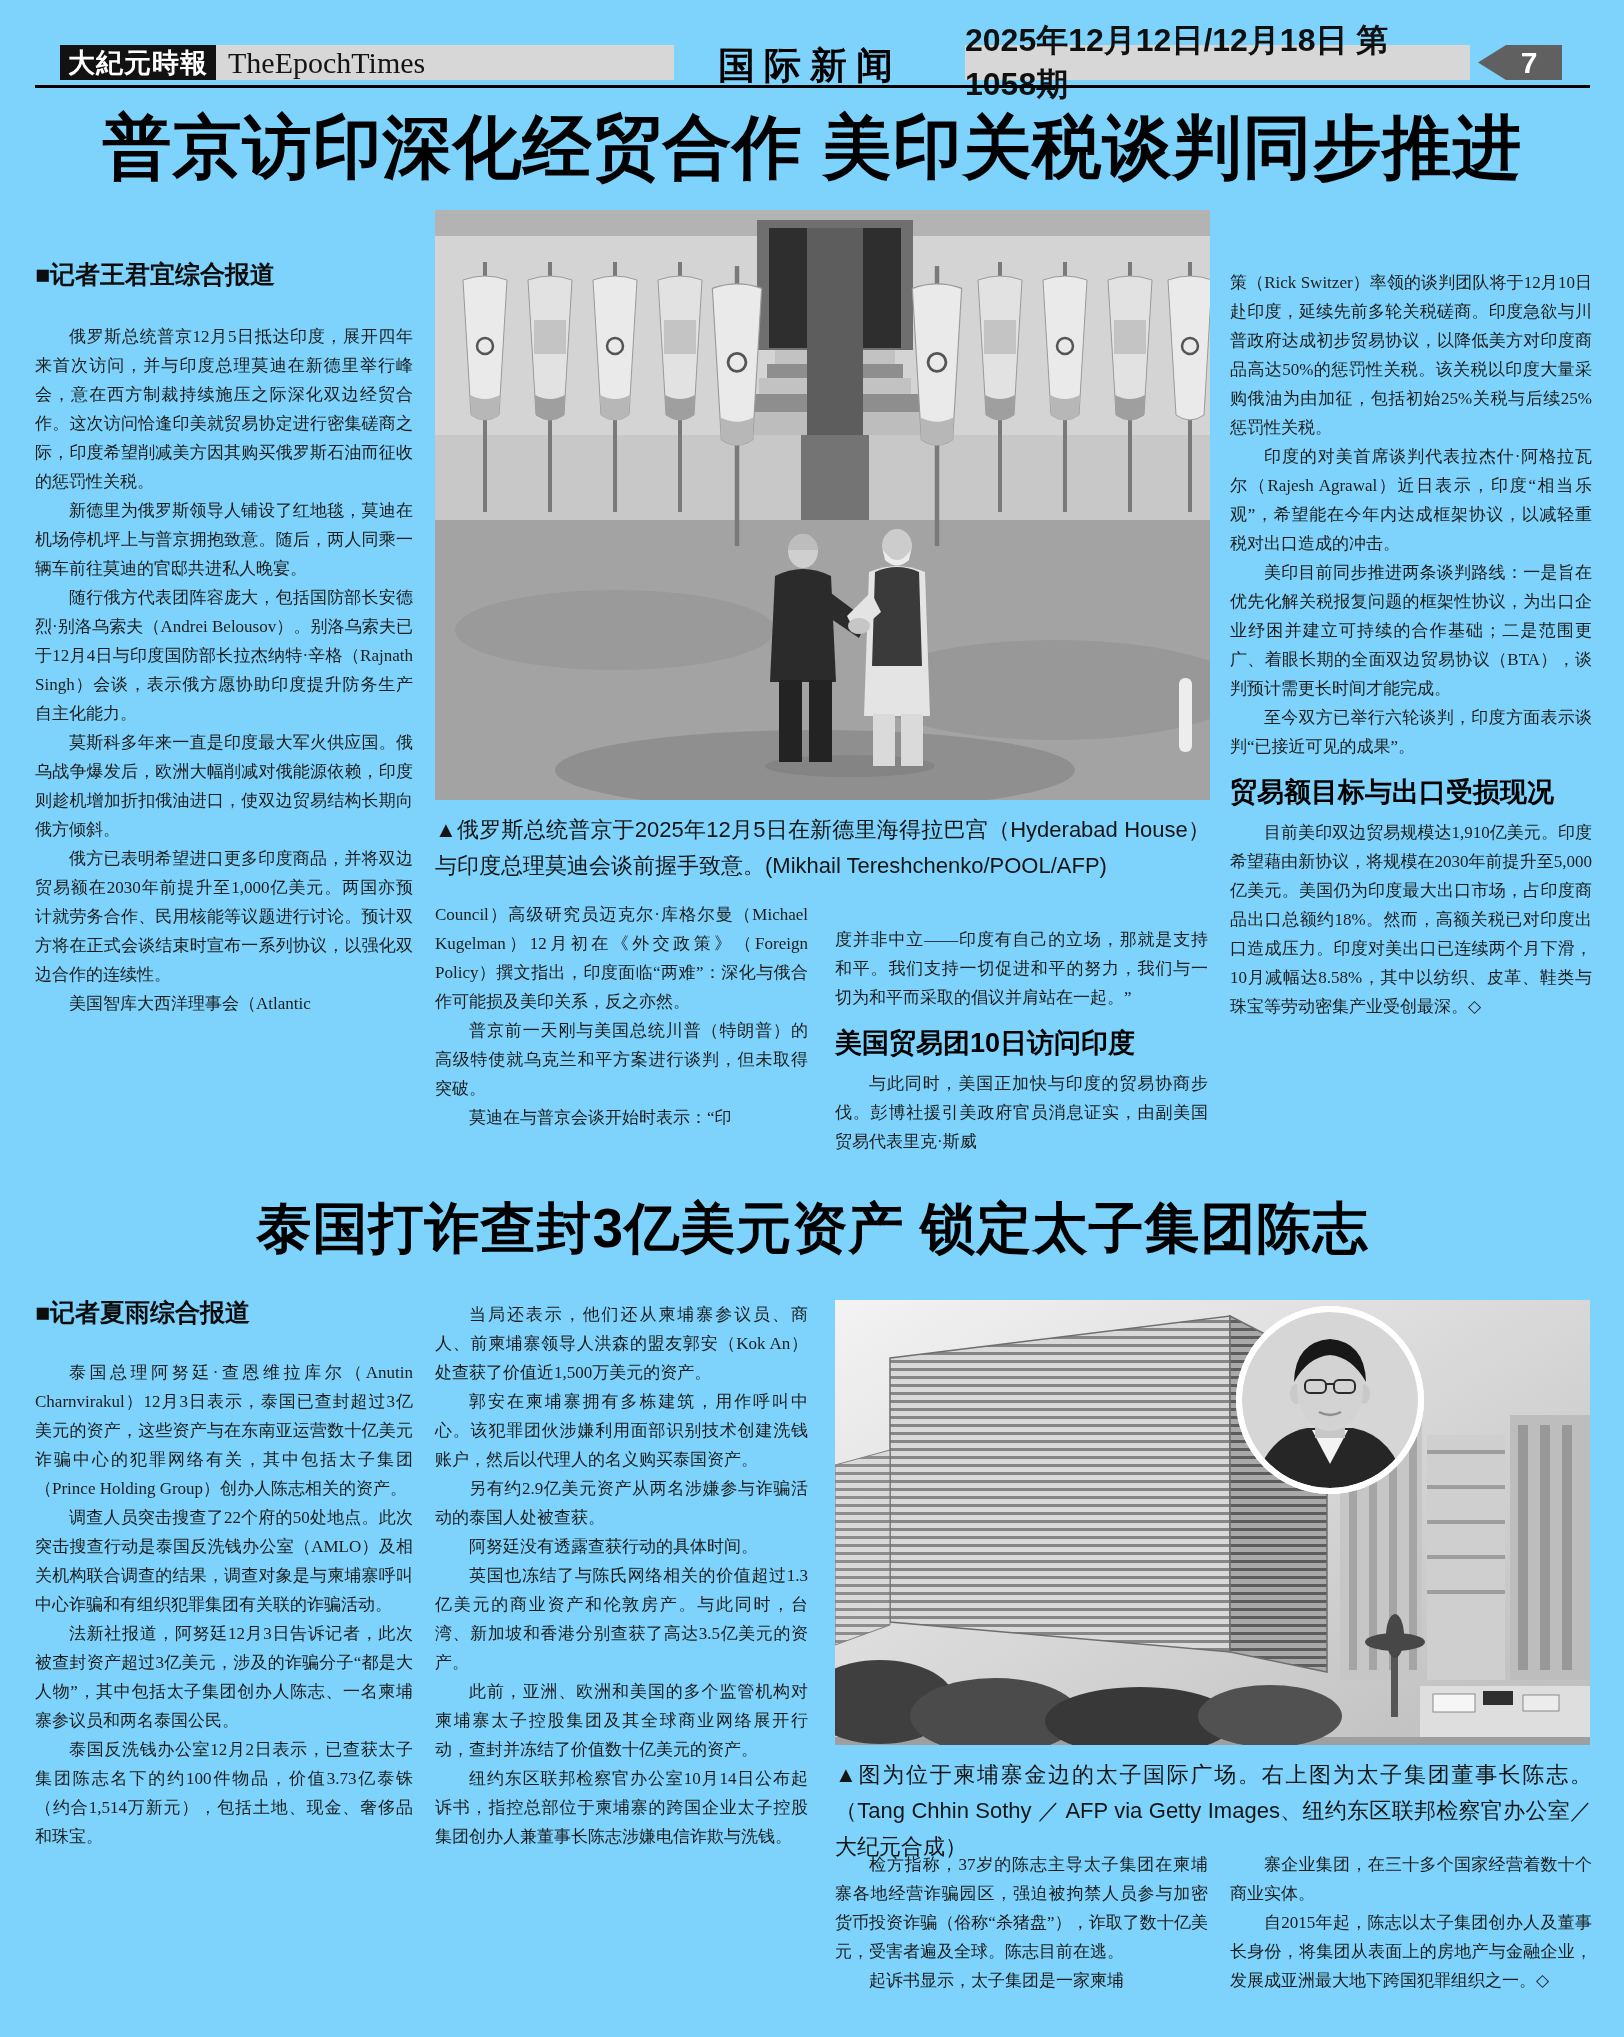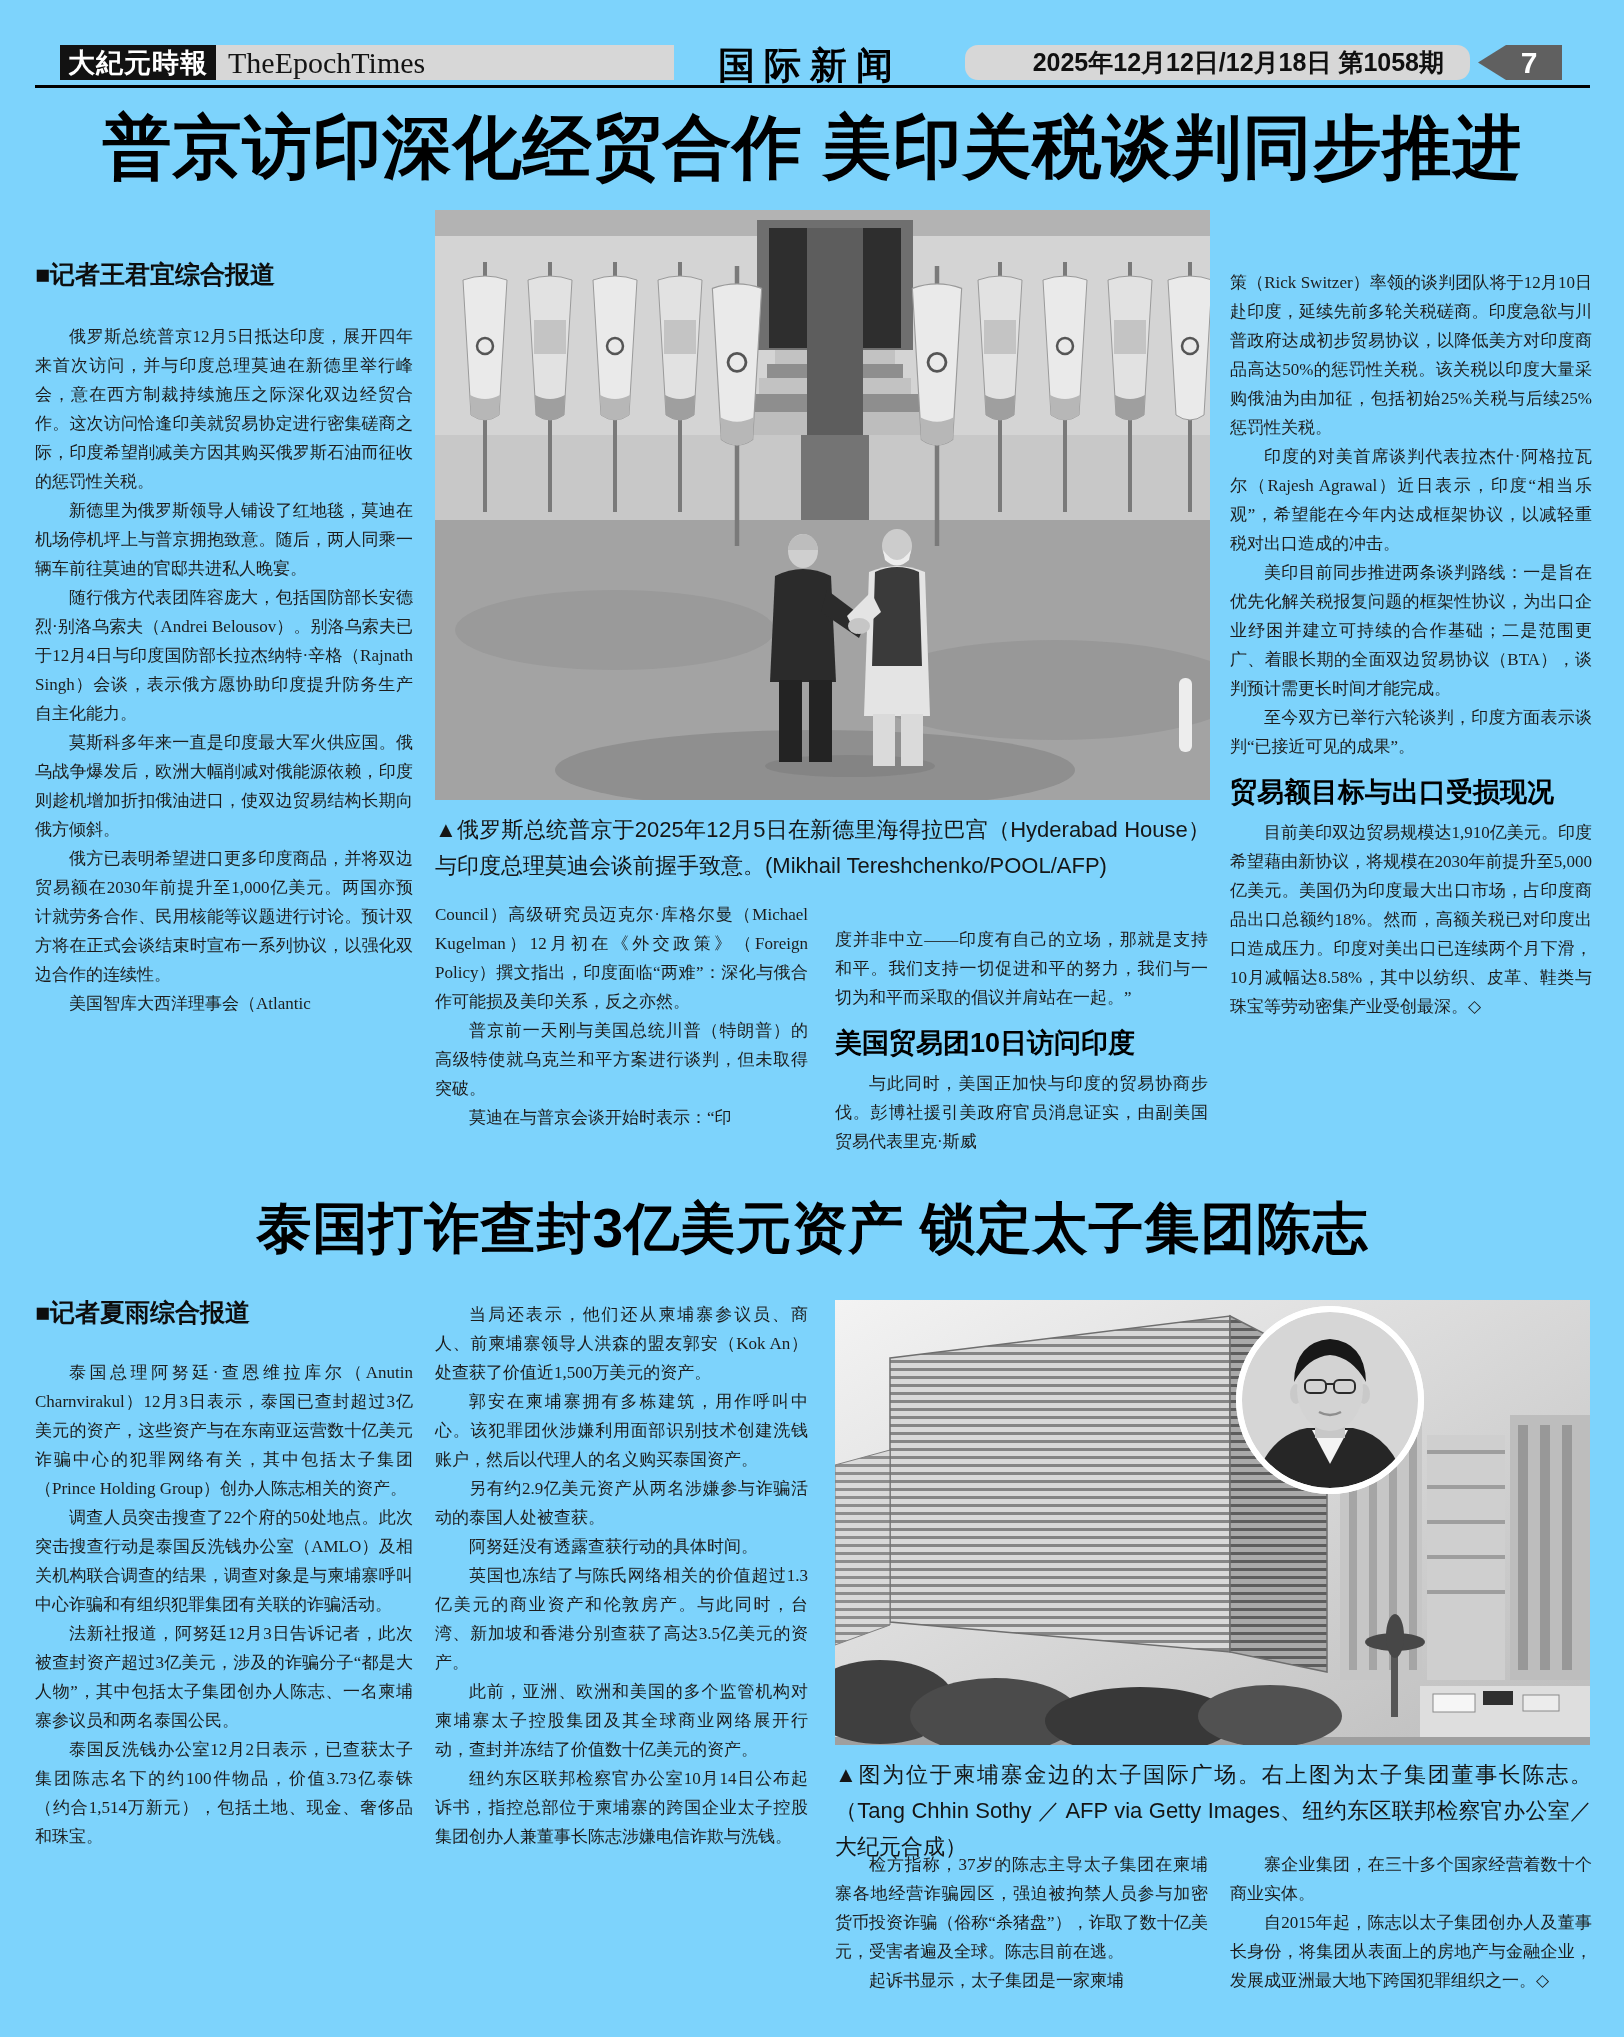--- a/index.html
+++ b/index.html
@@ -20,21 +20,21 @@
     background:#d7d7d7; display:flex; align-items:center; padding-left:12px;
     font-family:"Liberation Serif","DejaVu Serif",serif; font-size:30px; color:#141414;
   }
   .section-title {
     font-family:"Liberation Sans","DejaVu Sans",sans-serif; font-weight:700;
     font-size:37px; letter-spacing:9px; color:#000; text-align:center;
   }
   .date-bar {
     background:#d7d7d7; display:flex; align-items:center; justify-content:flex-end;
     padding-right:26px; font-family:"Liberation Sans","DejaVu Sans",sans-serif;
-    font-weight:700; font-size:25px; color:#101010;border-radius:13px;
+    font-weight:700; font-size:32px; color:#101010;
   }
   .page-num {
     background:#606060; color:#fff; display:flex; align-items:center; justify-content:center;
     font-family:"Liberation Sans","DejaVu Sans",sans-serif; font-weight:700; font-size:30px;
     clip-path:polygon(0 50%, 28px 0, 100% 0, 100% 100%, 28px 100%);
     padding-left:18px;
   }
   .rule { background:#000; }
 
   

